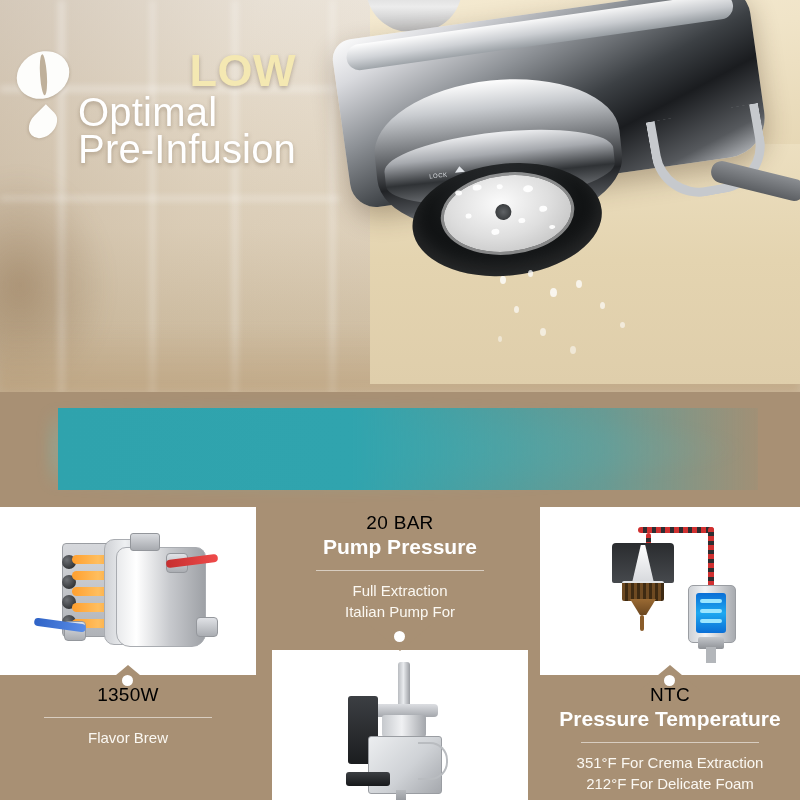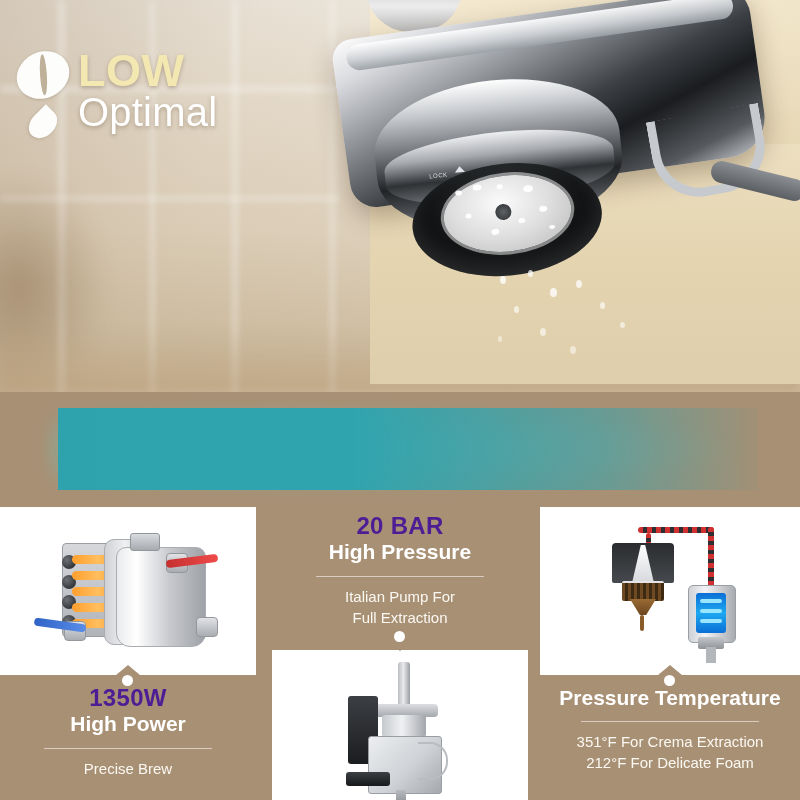--- a/index.html
+++ b/index.html
@@ -83,21 +83,21 @@
   .icon-bean{position:absolute;left:16px;top:52px;width:54px;height:100px;}
   .bean{position:absolute;left:0;top:0;width:54px;height:46px;border-radius:50%;
     background:#fdfdfb;transform:rotate(-26deg);box-shadow:0 1px 3px rgba(90,70,45,.25);}
   .bean::after{content:"";position:absolute;left:24px;top:3px;width:7px;height:40px;
     background:#bfb09a;border-radius:50%;transform:rotate(10deg) skewX(-12deg);}
   .drop{position:absolute;left:15px;top:56px;width:24px;height:32px;
     background:#fdfdfb;border-radius:0 55% 55% 55%;transform:rotate(45deg);
     box-shadow:0 1px 3px rgba(90,70,45,.22);}
   .hero-title{position:absolute;left:78px;top:48px;line-height:1.02;}
   .t-low{font-size:45px;font-weight:bold;color:#f4e8b2;letter-spacing:.5px;
-    text-shadow:0 2px 4px rgba(90,70,45,.35);}
+    text-shadow:0 2px 4px rgba(90,70,45,.35);text-align:right;}
   .t-l2,.t-l3{font-size:40px;color:#ffffff;letter-spacing:.2px;
     text-shadow:0 2px 4px rgba(90,70,45,.35);}
   .t-l2{margin-top:-2px;}
   .t-l3{margin-top:-4px;}
   .hero-para{position:absolute;left:78px;top:185px;width:330px;
     font-size:19px;line-height:1.52;color:#ffffff;
     text-shadow:0 1px 3px rgba(90,70,45,.45);}
 
   
   .banner{position:absolute;left:0;top:392px;width:800px;height:113px;background:#a89074;}
@@ -116,21 +116,21 @@
   .wc{left:272px;top:145px;width:256px;height:150px;}
   .wr{left:540px;top:2px;width:260px;height:168px;}
 
   .notch-up{position:absolute;width:62px;height:26px;
     background:#a89074;clip-path:polygon(0 100%, 50% 0, 100% 100%);}
   .notch-dn{position:absolute;width:62px;height:26px;
     background:#a89074;clip-path:polygon(0 0, 100% 0, 50% 100%);}
   .notch-dot{position:absolute;width:11px;height:11px;border-radius:50%;background:#ffffff;}
 
   .panel-txt{position:absolute;text-align:center;color:#fff;}
-  .big{font-size:24px;font-weight:bold;color:#4c1d95;letter-spacing:.3px;line-height:1.1;}
+  .big{font-size:19px;font-weight:normal;color:#000000;letter-spacing:.3px;line-height:1.1;}
   .sub{font-size:21px;font-weight:bold;color:#ffffff;margin-top:1px;line-height:1.15;}
   .rule{height:1px;background:rgba(255,255,255,.55);margin:11px auto 9px;}
   .desc{font-size:15px;color:#fbf8f2;line-height:1.42;}
 
   .pl{left:0;top:180px;width:256px;}
   .pl .rule{width:168px;}
   .pc{left:272px;top:8px;width:256px;}
   .pc .rule{width:168px;}
   .pr{left:540px;top:180px;width:260px;}
   .pr .rule{width:178px;}
@@ -270,20 +270,21 @@
     </div>
 
     <div class="icon-bean">
       <div class="bean"></div>
       <div class="drop"></div>
     </div>
 
     <div class="hero-title">
       <div class="t-low">LOW</div>
       <div class="t-l2">Optimal</div>
+      <div class="t-l3">Pre-Infusion</div>
     </div>
 
   </div>
 
   <div class="banner">
     <div class="banner-glow"></div>
     <div class="banner-inner"></div>
   </div>
   <h1>High Quality for Optimal Flavor Extraction</h1>
 
@@ -309,31 +310,30 @@
         <div class="bo-nut" style="left:26px;top:96px;"></div>
         <div class="bo-red"></div>
         <div class="bo-blue"></div>
       </div>
     </div>
     <div class="notch-up" style="left:97px;top:160px;"></div>
     <div class="notch-dot" style="left:122px;top:170px;"></div>
 
     <div class="panel-txt pl">
       <div class="big">1350W</div>
-      <div class="sub">High Power</div>
       <div class="rule"></div>
-      <div class="desc">Precise Brew</div>
+      <div class="desc">Flavor Brew</div>
     </div>
 
     <div class="panel-txt pc">
       <div class="big">20 BAR</div>
-      <div class="sub">High Pressure</div>
+      <div class="sub">Pump Pressure</div>
       <div class="rule"></div>
+      <div class="desc">Full Extraction</div>
       <div class="desc">Italian Pump For</div>
-      <div class="desc">Full Extraction</div>
     </div>
 
     <div class="white wc">
       <div class="ill pump">
         <div class="pu-shaft"></div>
         <div class="pu-disc"></div>
         <div class="pu-neck"></div>
         <div class="pu-blk"></div>
         <div class="pu-body"></div>
         <div class="pu-wire"></div>
@@ -360,20 +360,21 @@
             <i style="top:26px;"></i>
         </div>
         <div class="n-cap"></div>
         <div class="n-rod"></div>
       </div>
     </div>
     <div class="notch-up" style="left:639px;top:160px;"></div>
     <div class="notch-dot" style="left:664px;top:170px;"></div>
 
     <div class="panel-txt pr">
+      <div class="big">NTC</div>
       <div class="sub">Pressure Temperature</div>
       <div class="rule"></div>
       <div class="desc">351°F For Crema Extraction</div>
       <div class="desc">212°F For Delicate Foam</div>
     </div>
 
   </div>
 </div>
 
 </body></html>

